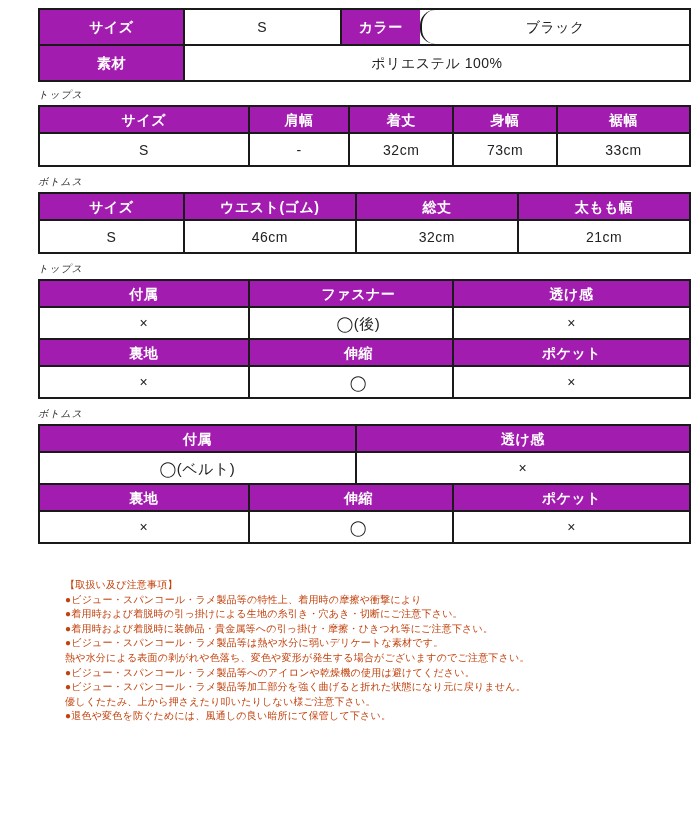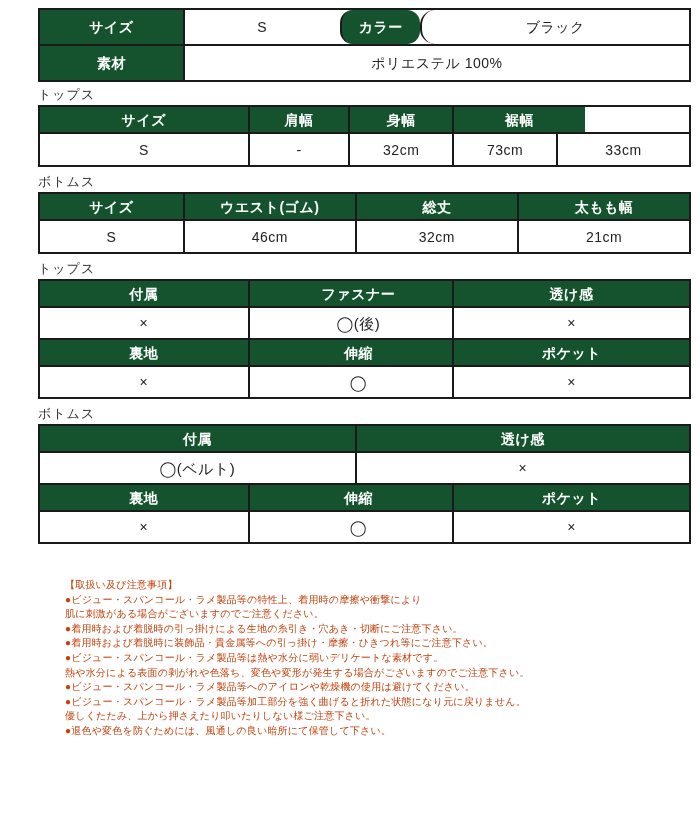--- a/index.html
+++ b/index.html
@@ -15,38 +15,39 @@
     width:100%;border:2px solid #1a1a1a;box-sizing:border-box;
     background:#fff;
   }
   .row{display:flex;width:100%;box-sizing:border-box;}
   .row + .row{border-top:2px solid #1a1a1a;align-items:center;}
   .cell{
     box-sizing:border-box;display:flex;align-items:center;justify-content:center;
     font-size:14px;letter-spacing:0.5px;text-align:center;line-height:1;
   }
   .cell + .cell{border-left:2px solid #1a1a1a;}
-  .hdr{background:#14532d;color:#ffffff;font-weight:bold;}
+  .hdr{background:#a21caf;color:#ffffff;font-weight:bold;}
   .val{background:#ffffff;color:#222222;}
   .h36{height:34px;}
   .h27{height:25px;}
   .h33{height:31px;}
   .h30{height:30px;}
 
   
-  .w22{width:22%;}   .w242{width:24.2%;} .w123{width:12.3%;border-radius:13px;} .w415{width:41.5%;border-radius:15px;}
+  .w22{width:22%;}   .w242{width:24.2%;} .w123{width:12.3%;} .w415{width:41.5%;border-radius:15px;}
   .w78{width:78%;}
   .w32{width:32%;}   .w155{width:15.5%;} .w16{width:16%;}    .w205{width:20.5%;}
   .w265{width:26.5%;}.w25{width:25%;}
   .w315{width:31.5%;padding-left:15px;}.w365{width:36.5%;}
   .w485{width:48.5%;}.w515{width:51.5%;}
 
   .section-label{
-    margin:6px 0 3px 0;font-size:13px;color:#333333;line-height:14px;
+    margin:6px 0 3px 0;font-size:10px;color:#333333;line-height:14px;
     letter-spacing:1px;
+    font-style:italic;
   }
   .gap{margin-top:8px;}
 
   .circle-mark{font-size:15px;}
 
   .care{
     margin-top:34px;font-size:10px;color:#c2410c;line-height:14.6px;
     letter-spacing:0.2px;
     margin-left:27px;
   }
@@ -69,20 +70,21 @@
         <div class="cell hdr h36 w22">素材</div>
         <div class="cell val h36 w78">ポリエステル 100%</div>
       </div>
     </div>
 
     <div class="section-label">トップス</div>
     <div class="spec-table">
       <div class="row">
         <div class="cell hdr h27 w32">サイズ</div>
         <div class="cell hdr h27 w155">肩幅</div>
+        <div class="cell hdr h27 w16">着丈</div>
         <div class="cell hdr h27 w16">身幅</div>
         <div class="cell hdr h27 w205">裾幅</div>
       </div>
       <div class="row">
         <div class="cell val h33 w32">S</div>
         <div class="cell val h33 w155">-</div>
         <div class="cell val h33 w16">32cm</div>
         <div class="cell val h33 w16">73cm</div>
         <div class="cell val h33 w205">33cm</div>
       </div>
@@ -146,21 +148,20 @@
       <div class="row">
         <div class="cell val h30 w32">×</div>
         <div class="cell val h30 w315 circle-mark">◯</div>
         <div class="cell val h30 w365">×</div>
       </div>
     </div>
 
     <div class="care">
       <div class="care-line">【取扱い及び注意事項】</div>
       <div class="care-line">●ビジュー・スパンコール・ラメ製品等の特性上、着用時の摩擦や衝撃により</div>
-      <div class="care-line">肌に刺激がある場合がございますのでご注意ください。</div>
       <div class="care-line">●着用時および着脱時の引っ掛けによる生地の糸引き・穴あき・切断にご注意下さい。</div>
       <div class="care-line">●着用時および着脱時に装飾品・貴金属等への引っ掛け・摩擦・ひきつれ等にご注意下さい。</div>
       <div class="care-line">●ビジュー・スパンコール・ラメ製品等は熱や水分に弱いデリケートな素材です。</div>
       <div class="care-line">熱や水分による表面の剥がれや色落ち、変色や変形が発生する場合がございますのでご注意下さい。</div>
       <div class="care-line">●ビジュー・スパンコール・ラメ製品等へのアイロンや乾燥機の使用は避けてください。</div>
       <div class="care-line">●ビジュー・スパンコール・ラメ製品等加工部分を強く曲げると折れた状態になり元に戻りません。</div>
       <div class="care-line">優しくたたみ、上から押さえたり叩いたりしない様ご注意下さい。</div>
       <div class="care-line">●退色や変色を防ぐためには、風通しの良い暗所にて保管して下さい。</div>
     </div>
 

